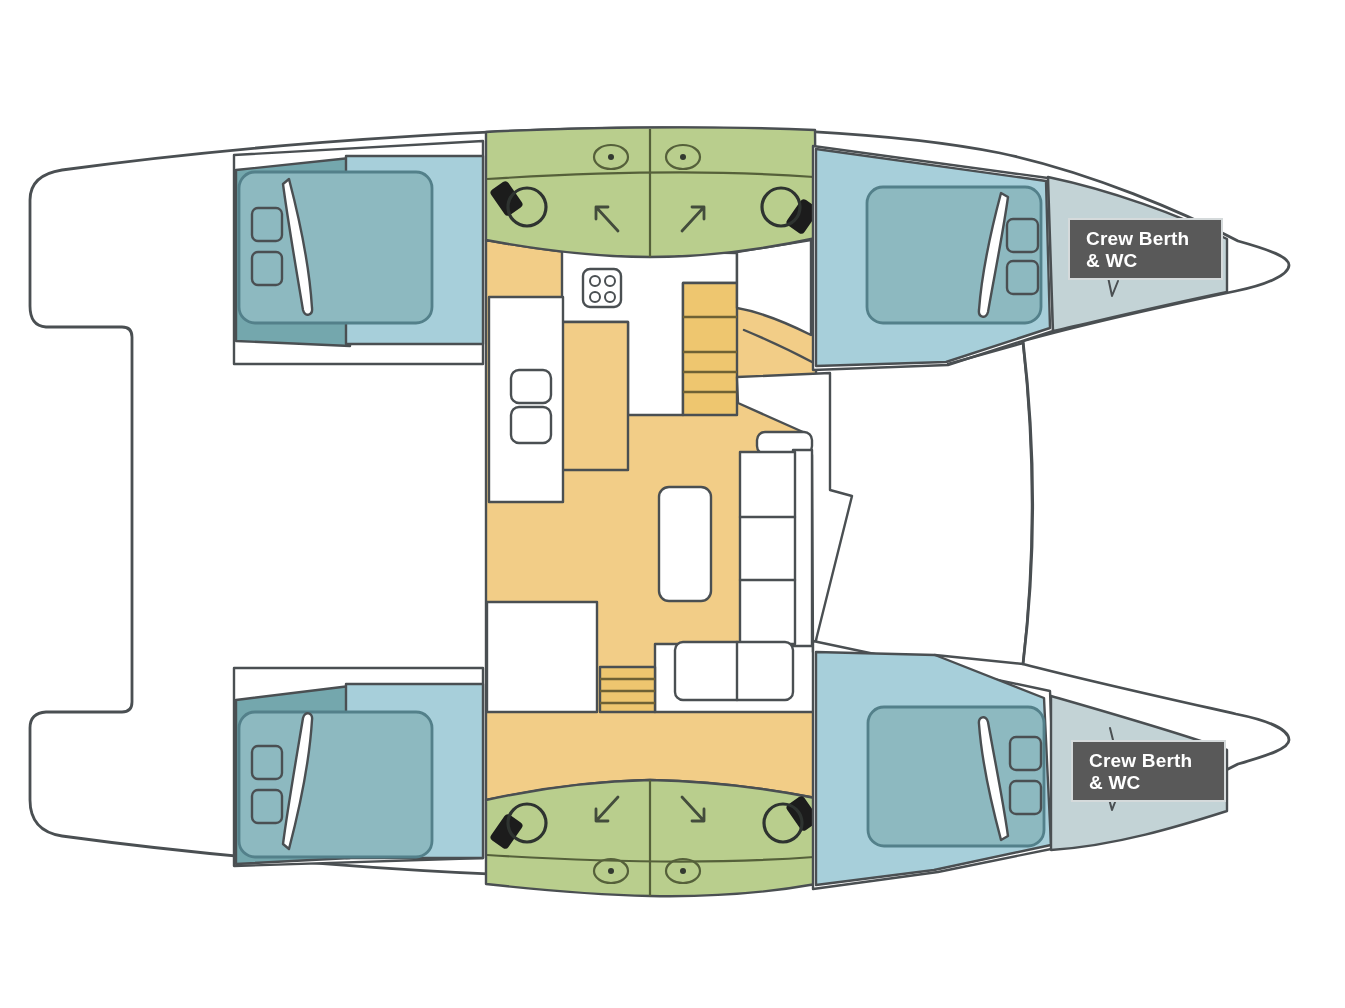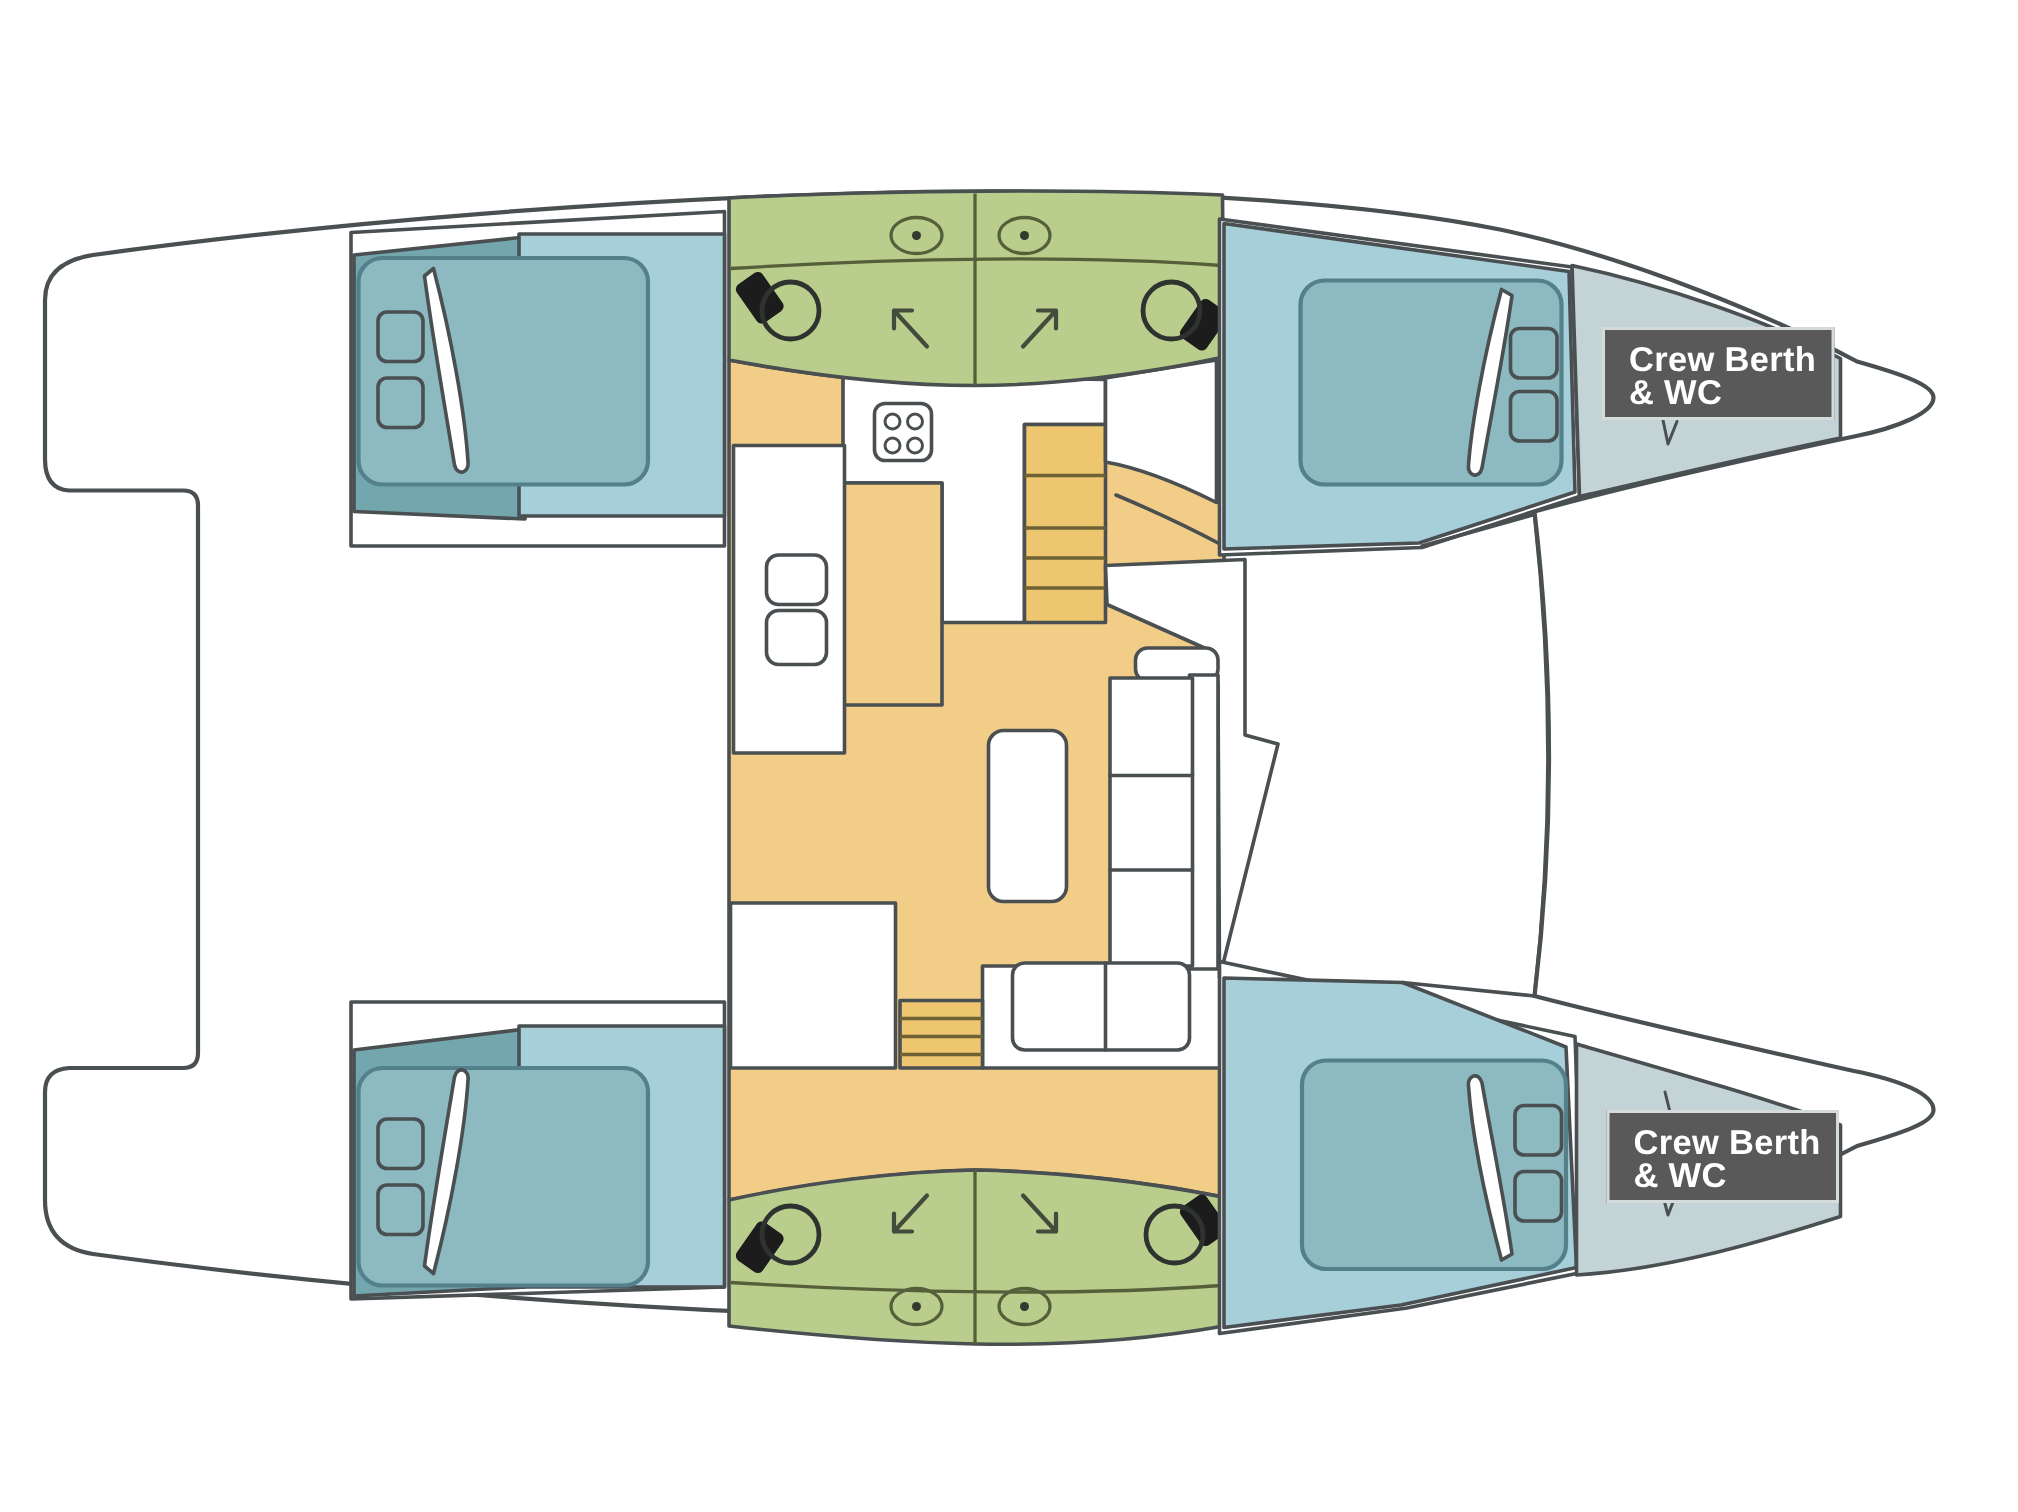--- a/index.html
+++ b/index.html
@@ -10,21 +10,21 @@
   .ln{stroke:#4a4f52;stroke-width:2.4;fill:none;stroke-linejoin:round;stroke-linecap:round;}
   .ln-thick{stroke:#4a4f52;stroke-width:2.8;stroke-linejoin:round;stroke-linecap:round;}
   .ln-thin{stroke:#4a4f52;stroke-width:2;fill:none;stroke-linejoin:round;stroke-linecap:round;}
   .shape{stroke:#4a4f52;stroke-width:2.4;stroke-linejoin:round;}
   .mattress{stroke:#53808a;stroke-width:2.8;}
   .tread{stroke:#6e6134;stroke-width:2.4;}
   .greenline{stroke:#55603a;stroke-width:2.2;fill:none;}
   .toilet{stroke:#2e3330;stroke-width:3.2;fill:none;}
   .arrow{stroke:#434c3c;stroke-width:2.8;fill:none;stroke-linecap:round;stroke-linejoin:round;}
   .crew-label{position:absolute;width:155px;height:62px;box-sizing:border-box;
-      border:2px solid #d5dadb;color:#ffffff;font-size:23px;font-weight:700;
+      border:2px solid #d5dadb;color:#ffffff;font-size:19px;font-weight:700;
       line-height:22px;padding:8px 0 0 16px;letter-spacing:.2px;}
   .crew-label span{display:block;}
 </style>
 </head>
 <body>
 
 <div class="stage">
 <svg width="1345" height="1008" viewBox="0 0 1345 1008">
 
   <g>

